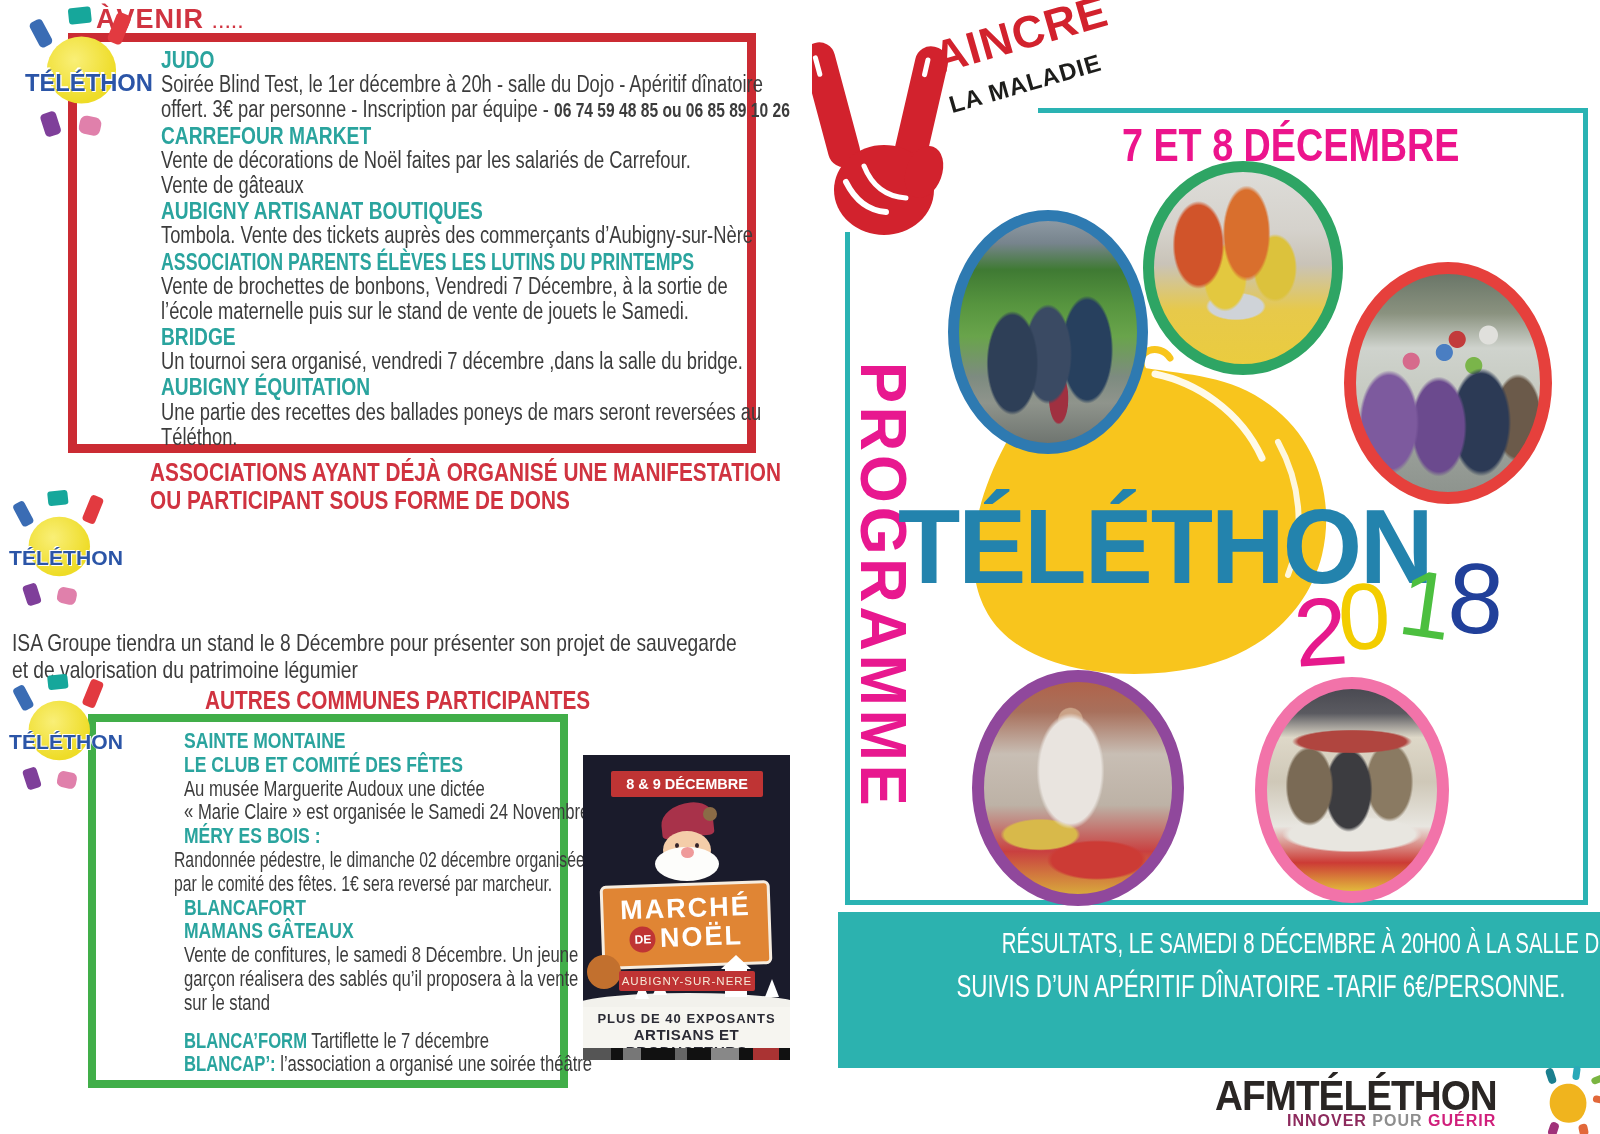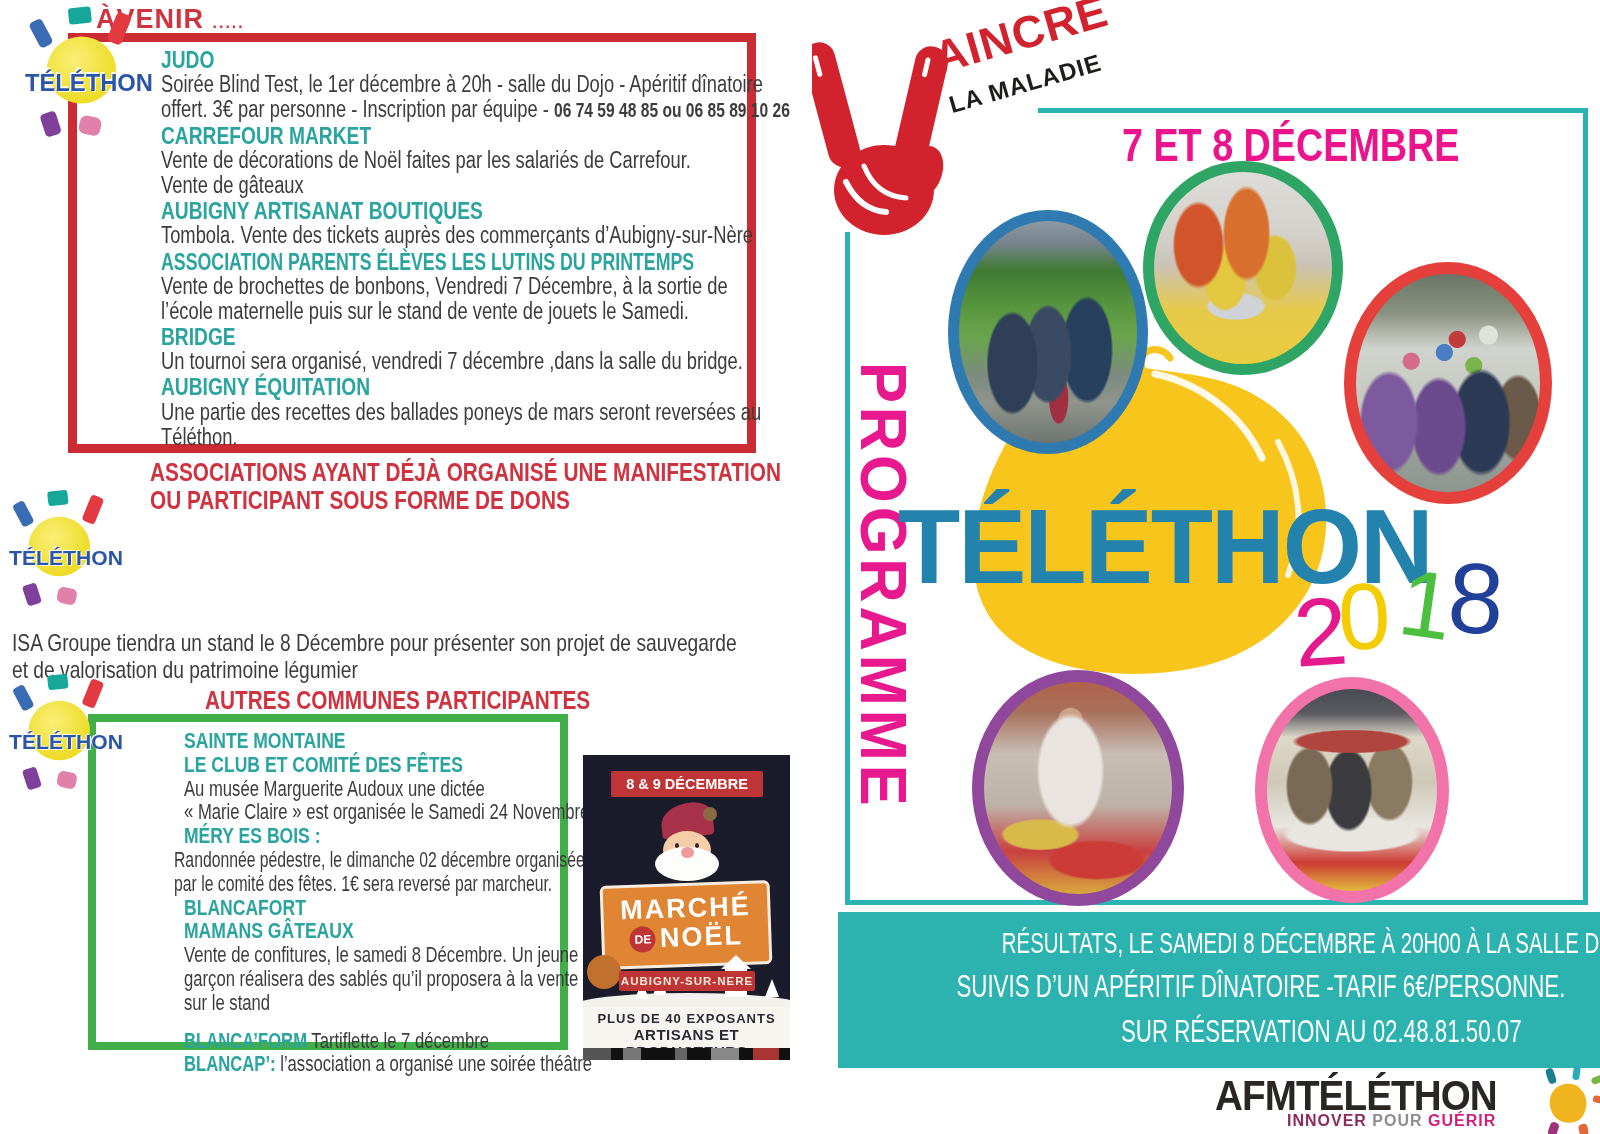--- a/index.html
+++ b/index.html
@@ -20,21 +20,21 @@
   .box-red .row,.gbox .row{line-height:25.2px;height:25.2px;}
   .h-teal{font-size:24px;font-weight:700;color:#2aa49e;}
   .b-dark{font-size:23.5px;color:#3c3c3c;}
   .phone{font-size:20px;font-weight:700;}
   .red-head{font-size:26px;font-weight:700;color:#d03340;line-height:28px;}
   .box-blue{left:68px;top:528px;width:670px;height:100px;border:8px solid #2d74b5;box-sizing:border-box;
             padding:8px 6px 0 76px;}
   .box-blue .row{line-height:27px;height:27px;}
   .blue-line{font-size:23px;font-weight:700;color:#2aa49e;}
   .isa{font-size:24px;color:#3c3c3c;line-height:26.5px;}
-  .gbox{left:88px;top:714px;width:480px;height:336px;border:8px solid #41ae49;box-sizing:border-box;
+  .gbox{left:88px;top:714px;width:480px;height:374px;border:8px solid #41ae49;box-sizing:border-box;
         padding:7px 4px 0 88px;}
   .gbox .row{line-height:23.8px;height:23.8px;}
   .gh{font-size:22.5px;font-weight:700;color:#2aa49e;}
   .gb{font-size:22.5px;color:#3c3c3c;}
   .sans{left:110px;top:1090px;width:480px;text-align:center;font-size:27px;font-weight:700;color:#d03340;}
 
   
   .tlogo{width:150px;height:150px;transform-origin:0 0;}
   .tlogo span{position:absolute;display:block;}
   .tl-d1{left:24px;top:16px;width:13px;height:26px;background:#3a6cb4;border-radius:4px;transform:rotate(-28deg);}
@@ -68,21 +68,21 @@
   .p-beard{left:72px;top:92px;width:64px;height:34px;background:#fdfdfb;border-radius:50%;}
   .p-nose{left:98px;top:92px;width:13px;height:11px;background:#ef9a9a;border-radius:50%;}
   .p-eye{width:4px;height:5px;background:#33232a;border-radius:50%;}
   .p-sign{left:18px;top:128px;width:170px;height:84px;background:#e08534;border:3px solid #f6ede0;border-radius:6px;
           transform:rotate(-2deg);box-sizing:border-box;text-align:center;}
   .p-m1{margin-top:8px;font-size:27px;font-weight:700;color:#fff;letter-spacing:2px;line-height:28px;}
   .p-de{display:inline-block;width:26px;height:26px;background:#bf3434;border-radius:50%;color:#fff;
         font-size:12px;font-weight:700;line-height:26px;vertical-align:middle;margin-right:4px;}
   .p-m2{display:inline-block;font-size:27px;font-weight:700;color:#fff;letter-spacing:2px;vertical-align:middle;}
   .p-banner{left:36px;top:216px;width:136px;height:20px;background:#bf3434;color:#f5e9d8;text-align:center;
-            line-height:20px;font-size:11.5px;font-weight:700;letter-spacing:1px;border-radius:2px;}
+            line-height:20px;font-size:11.5px;font-weight:400;letter-spacing:1px;border-radius:2px;}
   .p-moon{left:4px;top:200px;width:34px;height:34px;background:#c2702e;border-radius:50%;}
   .p-snow{left:-10px;top:238px;width:230px;height:26px;background:#f2f1ec;border-radius:50% 50% 0 0;}
   .p-house{left:142px;top:212px;width:22px;height:30px;background:#fff;}
   .p-roof{left:138px;top:200px;width:0;height:0;border-left:15px solid transparent;border-right:15px solid transparent;
           border-bottom:14px solid #fff;}
   .p-tree{width:0;height:0;border-left:7px solid transparent;border-right:7px solid transparent;border-bottom:18px solid #fff;}
   .p-foot{left:0;top:252px;width:207px;height:41px;background:#f6f5f0;text-align:center;color:#2b2b35;}
   .p-f1{font-size:13px;font-weight:700;letter-spacing:1px;margin-top:4px;}
   .p-f2{font-size:15px;font-weight:700;letter-spacing:.5px;}
   .p-strip{left:0;top:293px;width:207px;height:12px;background:#111;
@@ -286,21 +286,20 @@
 
   <div class="abs telethon">TÉLÉTHON</div>
   <div class="abs digit nowrap" style="left:1294px;top:584px;font-size:96px;color:#e6198c;transform:rotate(-4deg);">2</div>
   <div class="abs digit nowrap" style="left:1338px;top:570px;font-size:94px;color:#f3cd00;transform:rotate(-3deg);">0</div>
   <div class="abs digit nowrap" style="left:1400px;top:558px;font-size:94px;color:#4cbf3f;transform:rotate(8deg);">1</div>
   <div class="abs digit nowrap" style="left:1448px;top:548px;font-size:100px;color:#21409a;transform:rotate(3deg);">8</div>
 
   <div class="abs results">
     <div class="r1"><span class="rsx">RÉSULTATS, LE SAMEDI 8 DÉCEMBRE  À 20H00 À LA SALLE DES FÊTES</span></div>
     <div class="r2"><span class="rsx2">SUIVIS D’UN APÉRITIF DÎNATOIRE -TARIF  6€/PERSONNE.</span></div>
-    <div class="r2"><span class="rsx2">SUR RÉSERVATION  AU  02.48.81.50.07</span></div>
   </div>
 
 
   <div class="abs afm">
     <div class="afm-name">AFMTÉLÉTHON</div>
     <div class="afm-tag"><span style="color:#8d2a5d;">INNOVER</span><span style="color:#8e8e8e;"> POUR </span><span style="color:#d01f7b;">GUÉRIR</span></div>
     <svg style="position:absolute;left:320px;top:-6px;" width="70" height="70" viewBox="0 0 70 70">
       <path d="M30,18 C18,20 12,32 16,44 C20,56 34,60 44,54 C52,48 54,34 48,26 C43,19 38,17 30,18 Z" fill="#f0b41e"></path>
       <rect x="12" y="2" width="8" height="16" rx="4" fill="#1b7f8e" transform="rotate(-18 16 10)"></rect>
       <rect x="38" y="0" width="7" height="14" rx="3.5" fill="#2aa9b8" transform="rotate(8 41 7)"></rect>

